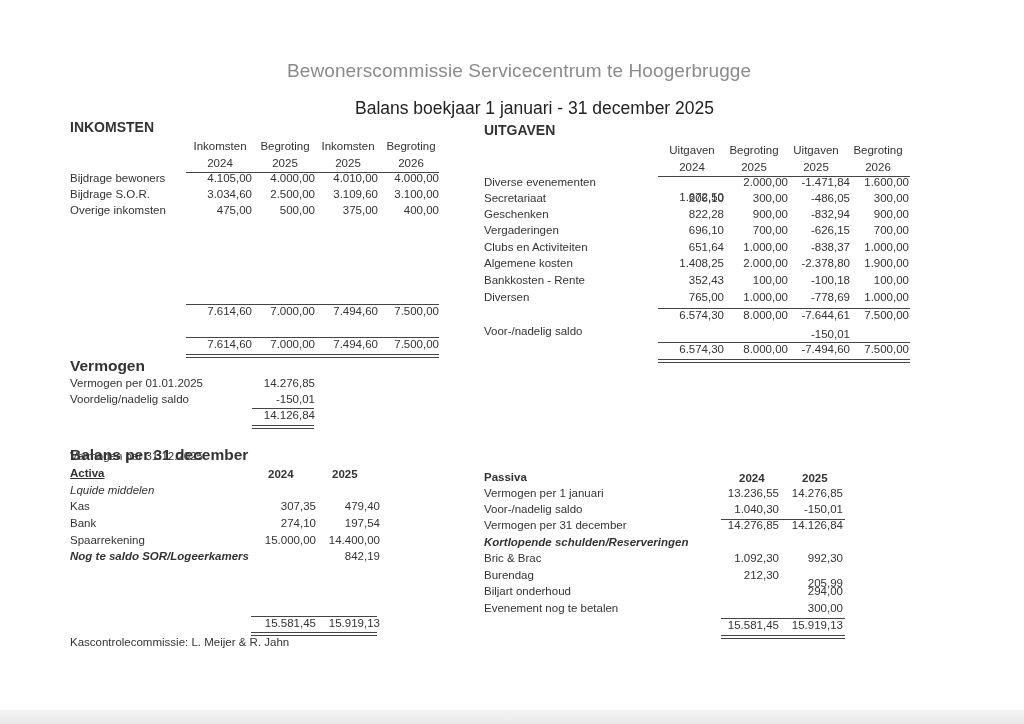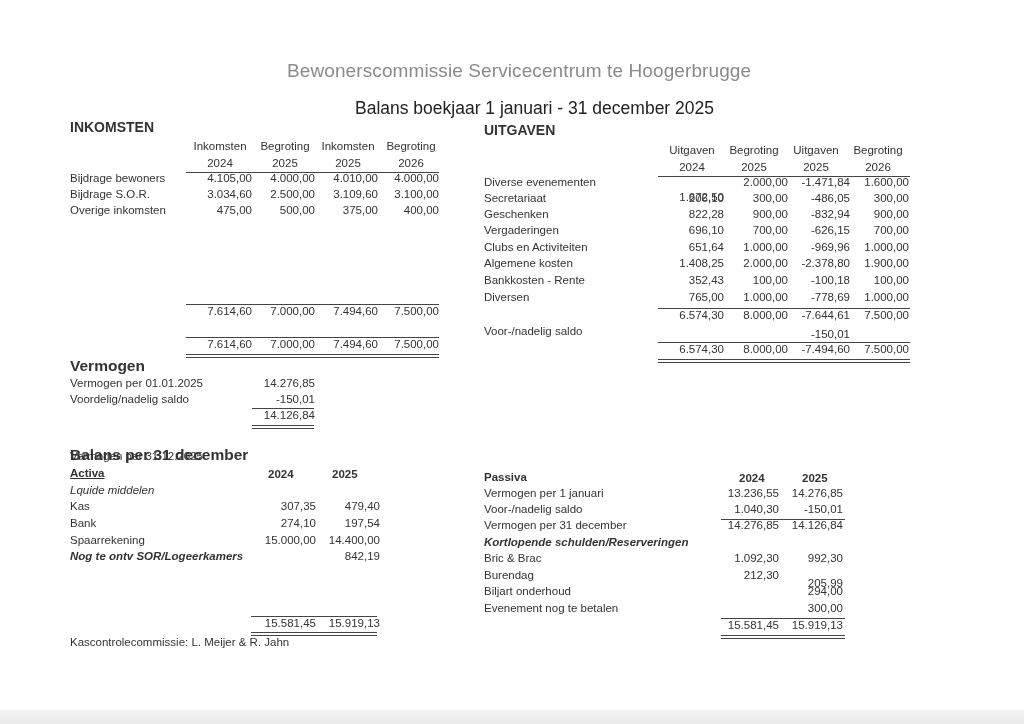--- a/index.html
+++ b/index.html
@@ -157,21 +157,21 @@
     <span class="abs lbl" style="left:0;">Vergaderingen</span>
     <span class="abs num" style="right:185px;margin-left:27px;">696,10</span>
     <span class="abs num" style="right:121px;">700,00</span>
     <span class="abs num" style="right:59px;">-626,15</span>
     <span class="abs num" style="right:0px;">700,00</span>
   </div>
   <div class="row" style="left:484px;top:241px;width:425px;">
     <span class="abs lbl" style="left:0;">Clubs en Activiteiten</span>
     <span class="abs num" style="right:185px;">651,64</span>
     <span class="abs num" style="right:121px;">1.000,00</span>
-    <span class="abs num" style="right:59px;">-969,96</span>
+    <span class="abs num" style="right:59px;">-838,37</span>
     <span class="abs num" style="right:0px;">1.000,00</span>
   </div>
   <div class="row" style="left:484px;top:257px;width:425px;">
     <span class="abs lbl" style="left:0;">Algemene kosten</span>
     <span class="abs num" style="right:185px;">1.408,25</span>
     <span class="abs num" style="right:121px;">2.000,00</span>
     <span class="abs num" style="right:59px;">-2.378,80</span>
     <span class="abs num" style="right:0px;">1.900,00</span>
   </div>
   <div class="row" style="left:484px;top:274px;width:425px;">
@@ -227,21 +227,21 @@
     <span class="abs lbl" style="left:0;">Bank</span>
     <span class="abs num" style="right:64px;">274,10</span>
     <span class="abs num" style="right:0px;">197,54</span>
   </div>
   <div class="row" style="left:70px;top:534px;width:310px;">
     <span class="abs lbl" style="left:0;">Spaarrekening</span>
     <span class="abs num" style="right:64px;">15.000,00</span>
     <span class="abs num" style="right:0px;">14.400,00</span>
   </div>
   <div class="row" style="left:70px;top:550px;width:310px;">
-    <span class="abs lbl bold ital" style="left:0;">Nog te ontv SOR/Logeerkamers</span>
+    <span class="abs lbl bold ital" style="left:0;">Nog te saldo SOR/Logeerkamers</span>
     <span class="abs num" style="right:64px;"></span>
     <span class="abs num" style="right:0px;">842,19</span>
   </div>
 
   <div class="hline" style="left:251px;top:616px;width:126px;"></div>
   <div class="row" style="left:70px;top:617px;width:310px;">
     <span class="abs num" style="right:64px;">15.581,45</span>
     <span class="abs num" style="right:0px;">15.919,13</span>
   </div>
   <div class="dline" style="left:251px;top:632px;width:126px;"></div>

